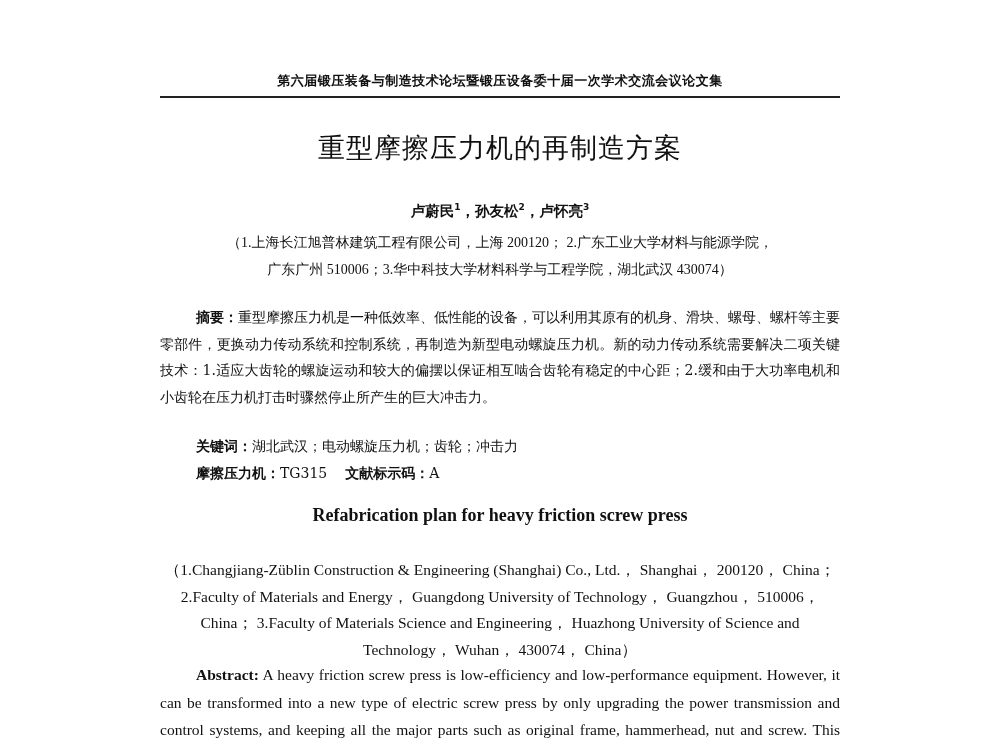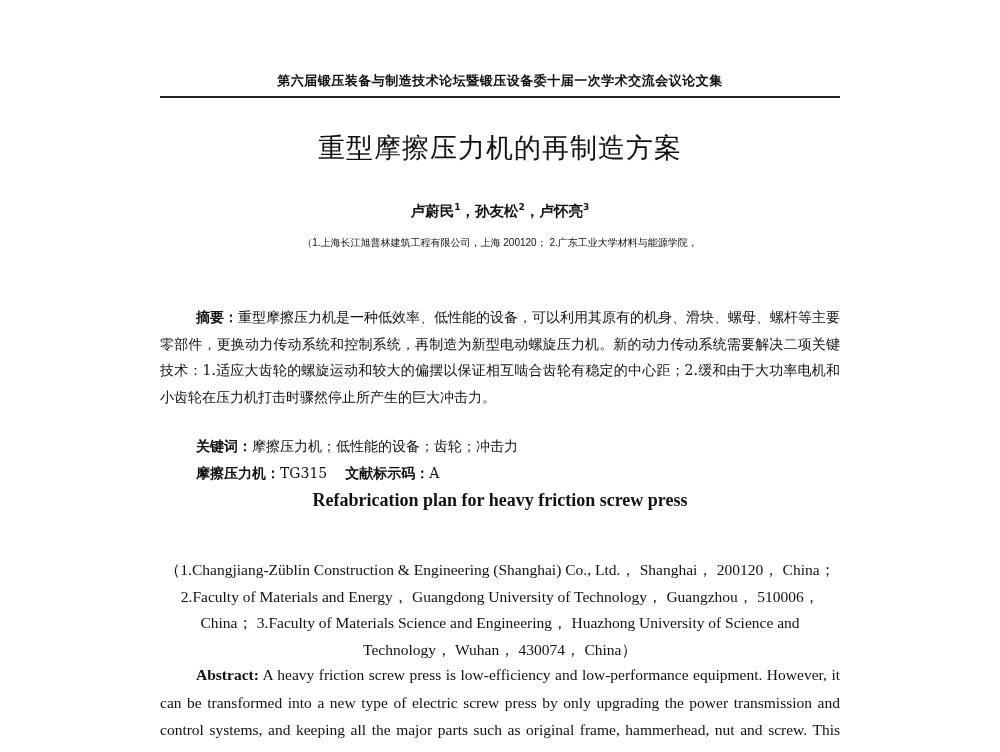--- a/index.html
+++ b/index.html
@@ -55,23 +55,23 @@
       font-size: 14.5px;
       font-weight: bold;
       font-family: "DejaVu Sans", sans-serif;
     }
     sup { font-size: 9px; vertical-align: super; line-height: 0; }
     .cn-affil {
       position: absolute;
       left: 160px; width: 680px;
       top: 229px;
       text-align: center;
-      font-size: 10px;
+      font-size: 14px;
       line-height: 27px;
-      font-family: Liberation Sans, sans-serif;
+      font-family: Liberation Serif, serif;
     }
     .cn-abstract {
       position: absolute;
       left: 160px; width: 680px;
       top: 304px;
       font-size: 14px;
       line-height: 26.5px;
       text-align: justify;
       font-family: "DejaVu Serif", serif;
       text-indent: 36px;
@@ -86,21 +86,21 @@
       left: 196px; width: 640px;
       font-size: 14px;
       font-family: "DejaVu Serif", serif;
     }
     .cn-keywords { top: 438px; }
     .cn-class { top: 465px; }
     .cn-class .gap { display: inline-block; width: 18px; }
     .en-title {
       position: absolute;
       left: 0; width: 1000px;
-      top: 490px;
+      top: 505px;
       text-align: center;
       font-size: 18px;
       font-weight: bold;
       font-family: "Liberation Serif", serif;
     }
     .en-authors {
       position: absolute;
       left: 0; width: 1000px;
       top: 532px;
       text-align: center;
@@ -139,25 +139,26 @@
   <div class="header-rule"></div>
 
   <div class="cn-title">重型摩擦压力机的再制造方案</div>
 
   <div class="cn-authors">
     <span>卢蔚民</span><sup>1</sup><span>，</span><span>孙友松</span><sup>2</sup><span>，</span><span>卢怀亮</span><sup>3</sup>
   </div>
 
   <div class="cn-affil">
     <div>（1.上海长江旭普林建筑工程有限公司，上海 200120； 2.广东工业大学材料与能源学院，</div>
+    <div>广东广州 510006；3.华中科技大学材料科学与工程学院，湖北武汉 430074）</div>
   </div>
 
   <div class="cn-abstract"><span class="label-bold">摘要：</span><span>重型摩擦压力机是一种低效率、低性能的设备，可以利用其原有的机身、滑块、螺母、螺杆等主要零部件，更换动力传动系统和控制系统，再制造为新型电动螺旋压力机。新的动力传动系统需要解决二项关键技术：1.适应大齿轮的螺旋运动和较大的偏摆以保证相互啮合齿轮有稳定的中心距；2.缓和由于大功率电机和小齿轮在压力机打击时骤然停止所产生的巨大冲击力。</span></div>
 
-  <div class="cn-meta cn-keywords"><span class="label-bold">关键词：</span><span>摩擦压力机；低性能的设备；齿轮；冲击力</span></div>
+  <div class="cn-meta cn-keywords"><span class="label-bold">关键词：</span><span>湖北武汉；电动螺旋压力机；齿轮；冲击力</span></div>
 
   <div class="cn-meta cn-class"><span class="label-bold">摩擦压力机：</span><span>TG315</span><span class="gap"></span><span class="label-bold">文献标示码：</span><span>A</span></div>
 
   <div class="en-title">Refabrication plan for heavy friction screw press</div>
 
 
   <div class="en-affil">（1.Changjiang-Züblin Construction &amp; Engineering (Shanghai) Co., Ltd.， Shanghai， 200120， China； 2.Faculty of Materials and Energy， Guangdong University of Technology， Guangzhou， 510006， China； 3.Faculty of Materials Science and Engineering， Huazhong University of Science and Technology， Wuhan， 430074， China）</div>
 
   <div class="en-abstract"><span class="label-bold">Abstract:</span><span> A heavy friction screw press is low-efficiency and low-performance equipment. However, it can be transformed into a new type of electric screw press by only upgrading the power transmission and control systems, and keeping all the major parts such as original frame, hammerhead, nut and screw. This article addresses the following two critical technologies for the</span></div>
 

